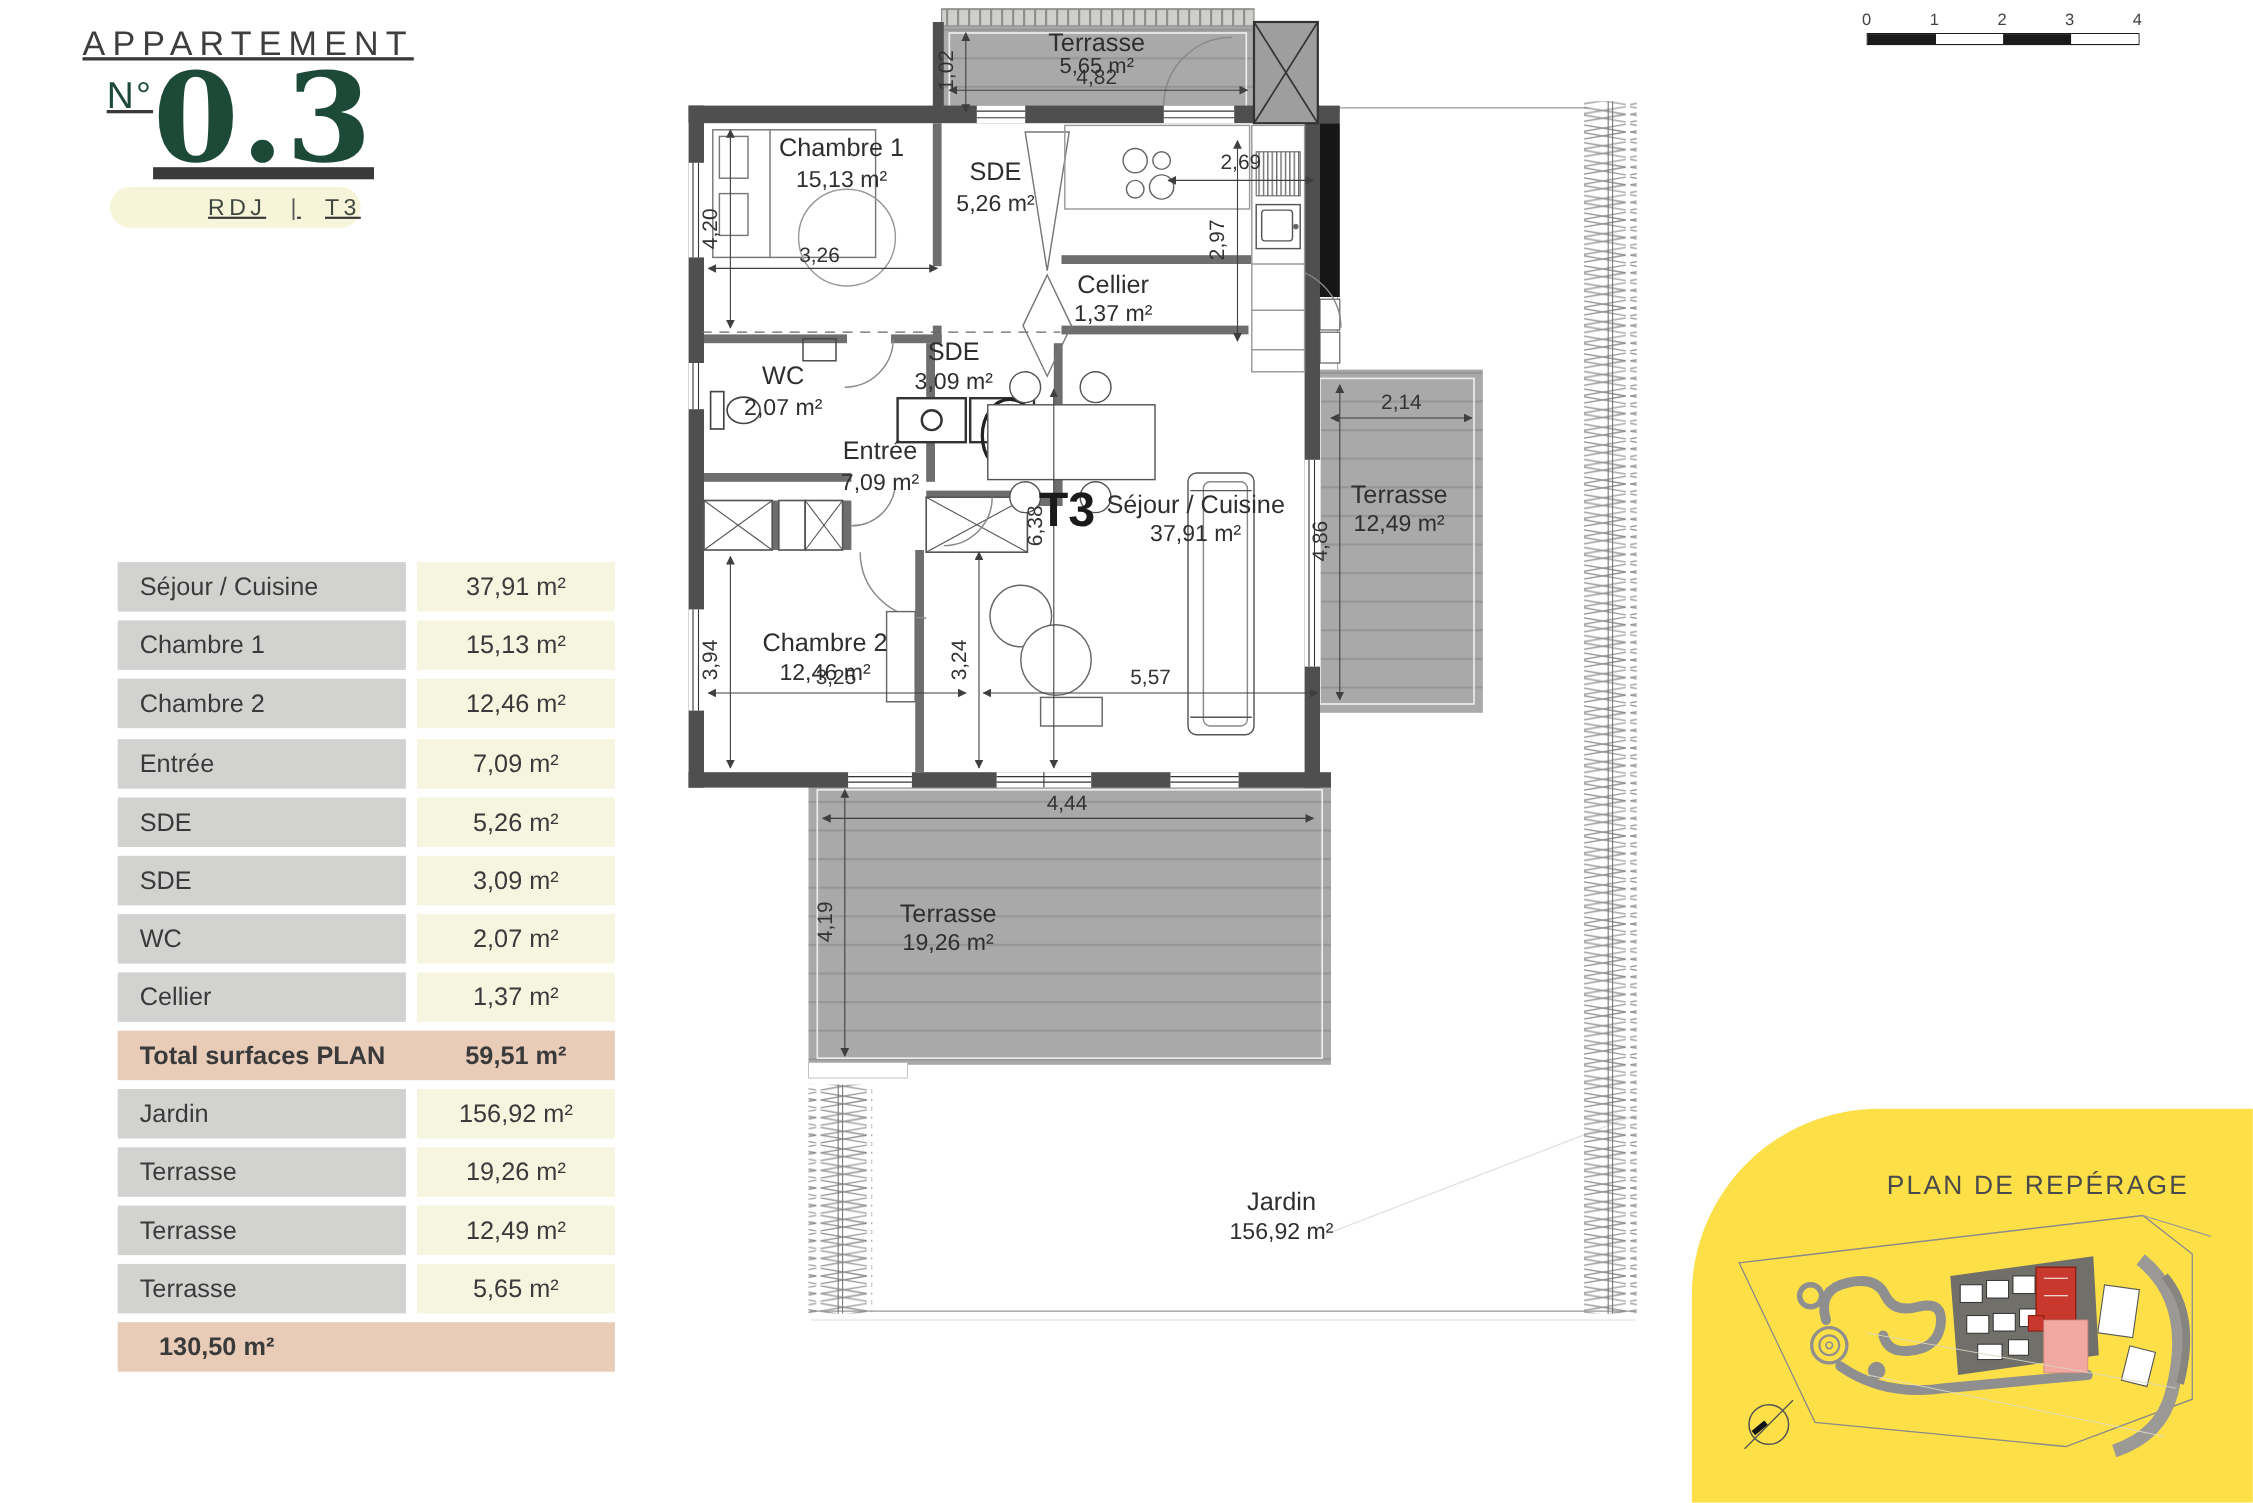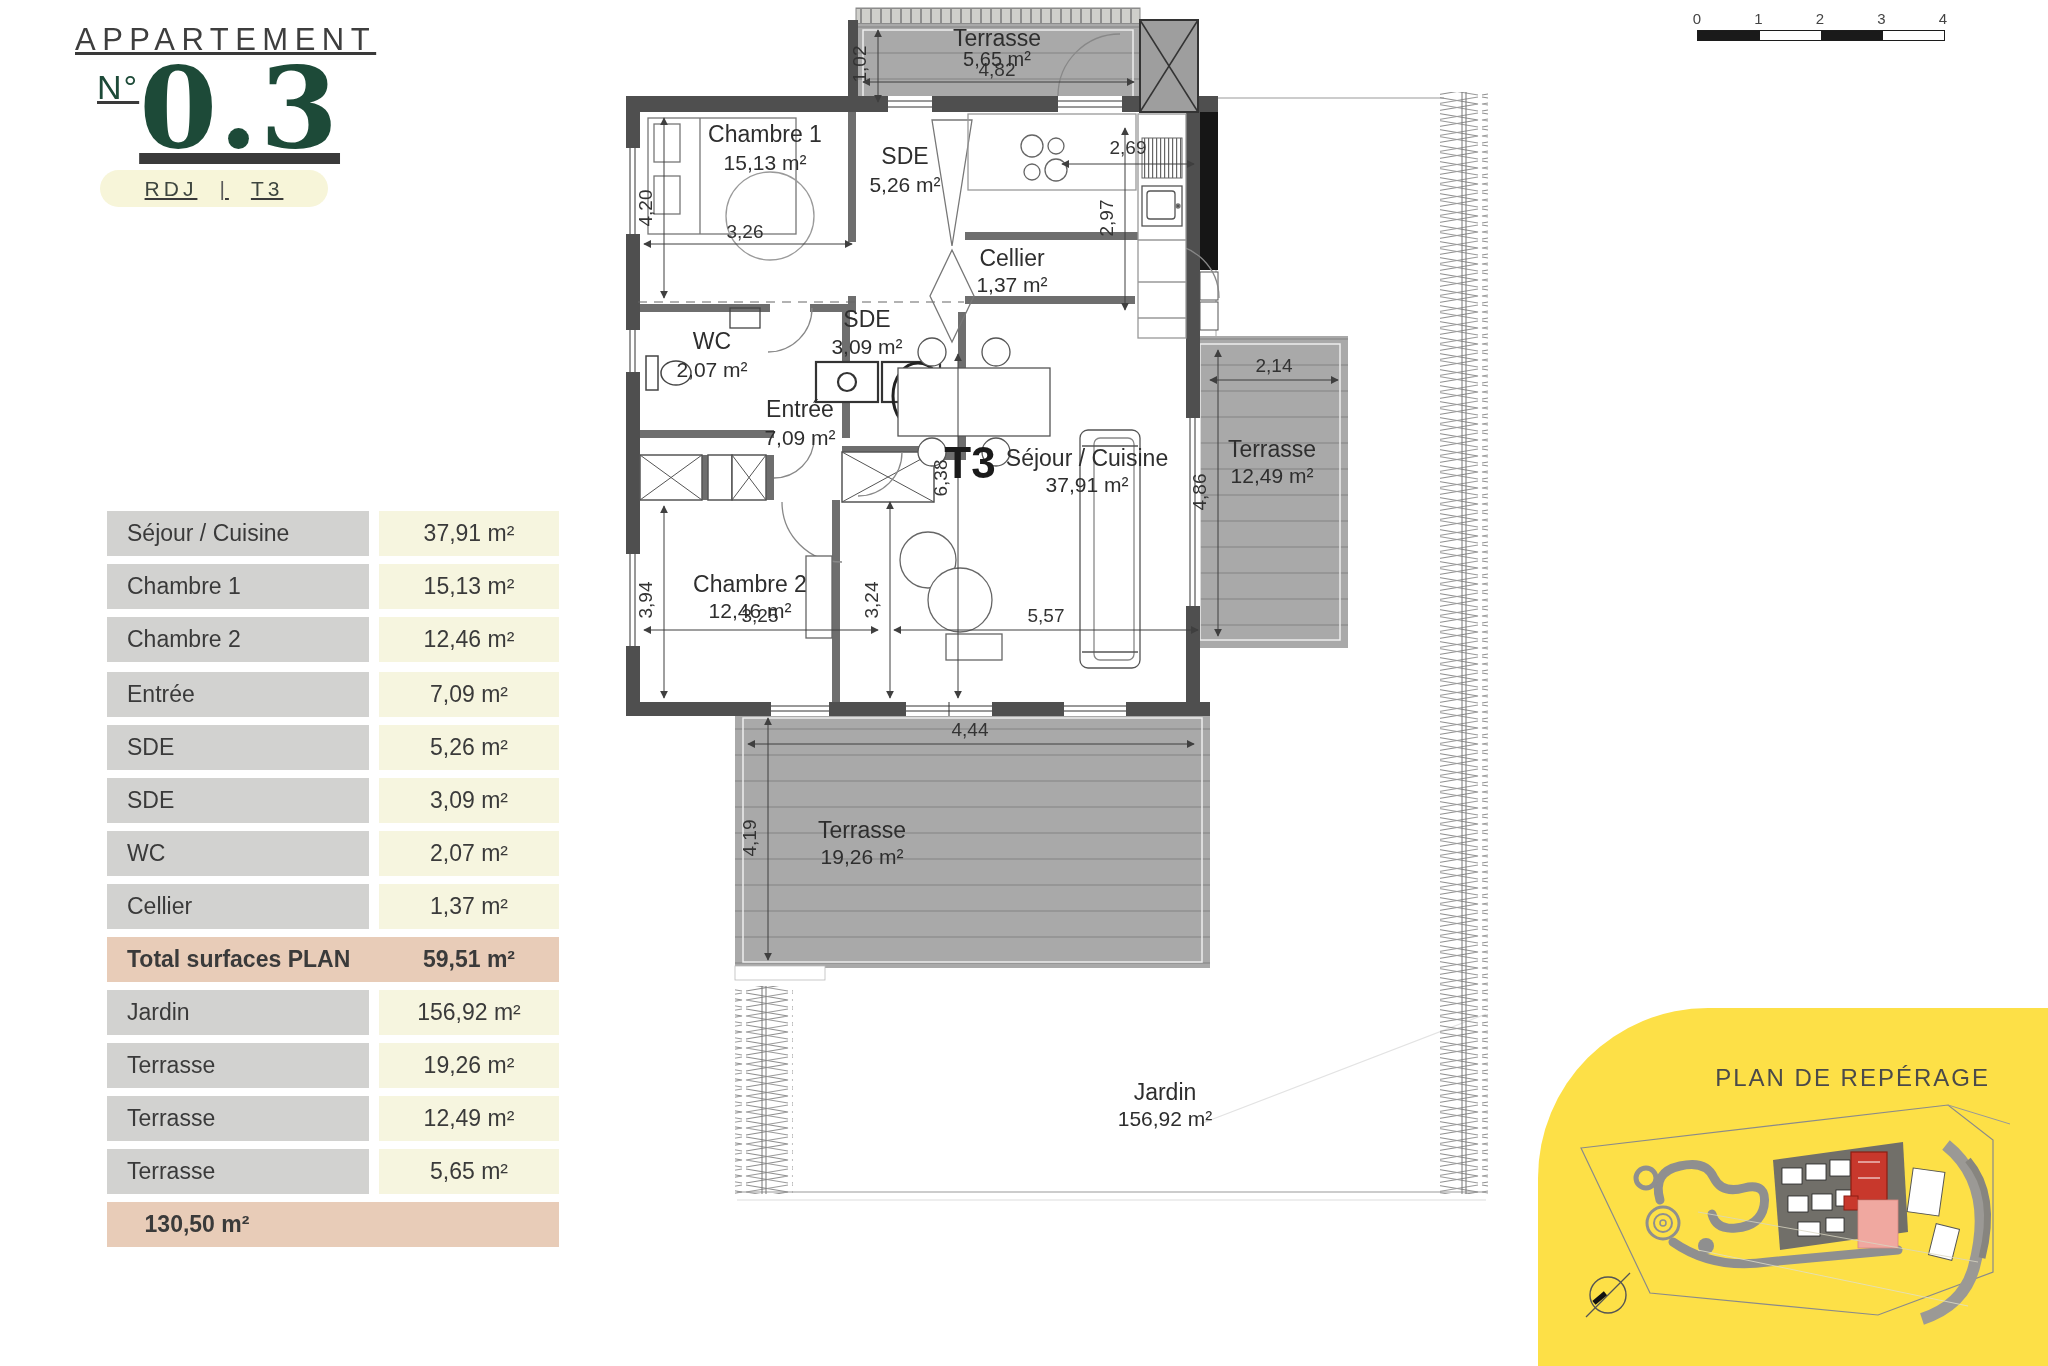--- a/index.html
+++ b/index.html
@@ -7,21 +7,21 @@
     width:2048px;height:1366px;position:relative;background:#ffffff;
     font-family:"Liberation Sans",sans-serif;color:#3a3a3a;overflow:hidden;
   }
   
   .app-header{position:absolute;left:75px;top:22px;width:320px;text-decoration:underline;}
   .app-title{font-size:31px;letter-spacing:6.5px;color:#3e3e3e;font-weight:400;}
   .app-number{display:flex;align-items:flex-start;margin-left:22px;margin-top:-6px;color:#1d4a38;}
   .app-number .no{font-family:"Liberation Sans",sans-serif;font-size:34px;margin-top:16px;letter-spacing:2px;}
   .app-number .num{font-family:"DejaVu Serif",serif;font-size:112px;line-height:1.0;font-weight:bold;letter-spacing:2px;}
   .unit-badge{margin-left:25px;margin-top:6px;width:228px;height:37px;border-radius:19px;background:#f7f5d9;
-    display:flex;align-items:center;justify-content:center;gap:22px;font-size:21px;letter-spacing:4px;color:#3e463f;}
+    display:flex;align-items:center;justify-content:flex-end;gap:22px;font-size:21px;letter-spacing:4px;color:#3e463f;}
   .unit-badge .sep{color:#5a5a5a;font-weight:300;}
   
   .surface-table{position:absolute;left:107px;top:511px;width:452px;}
   .srow{display:flex;gap:10px;margin-bottom:8px;height:45px;line-height:45px;font-size:23px;}
   .srow .lab{width:262px;background:#d2d2d0;padding-left:20px;box-sizing:border-box;}
   .srow .val{width:180px;background:#f6f5df;text-align:center;}
   .srow.gap-above{margin-top:10px;}
   .srow.total{background:#e8ccb8;font-weight:bold;}
   .srow.total .lab,.srow.total .val{background:transparent;}
   

